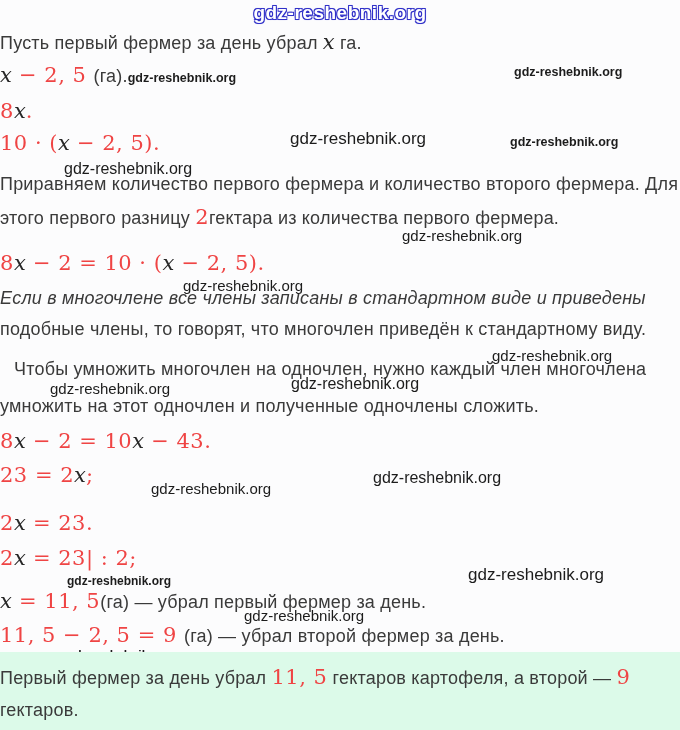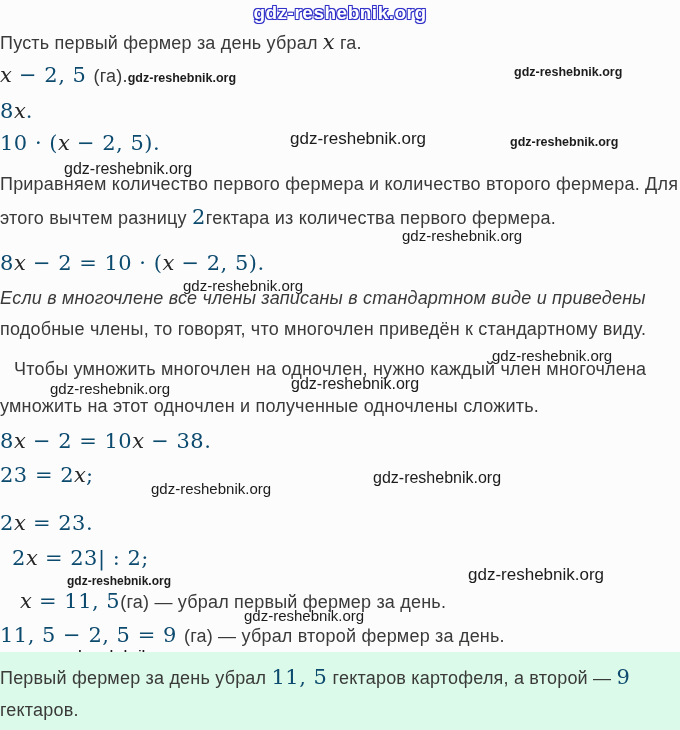--- a/index.html
+++ b/index.html
@@ -5,21 +5,21 @@
   html,body{margin:0;padding:0;}
   #page{
     position:relative;
     width:680px;height:730px;
     background:#fcfcfd;
     overflow:hidden;
     font-family:"Liberation Sans",sans-serif;
   }
   .line{position:absolute;left:0;white-space:nowrap;line-height:1.25;}
   .t{font-family:"Liberation Sans",sans-serif;font-size:18px;color:#3a3a3a;letter-spacing:0.2px;}
-  .m{font-family:"DejaVu Serif",serif;font-size:21px;color:#0c4a6e;letter-spacing:0.5px;}
+  .m{font-family:"DejaVu Serif",serif;font-size:21px;color:#ef4444;letter-spacing:0.5px;}
   .mv{font-family:"DejaVu Serif",serif;font-size:21px;color:#282828;font-style:italic;}
   .bar{font-style:normal;}
   .wm{
     position:absolute;line-height:1.1;white-space:nowrap;
     font-family:"Liberation Sans",sans-serif;color:#1c1c1c;
   }
   .wm-lg{font-size:17px;font-weight:400;}
   .wm-md{font-size:15px;font-weight:400;}
   .wm-md2{font-size:16px;font-weight:400;}
   .wm-sm{font-size:12px;font-weight:700;}
@@ -79,21 +79,21 @@
 
   <div class="line" style="top:130px;">
     <span class="m">10 · (</span><span class="mv">x</span><span class="m"> − 2, 5).</span>
   </div>
 
   <div class="line" style="top:173px;">
     <span class="t">Приравняем количество первого фермера и количество второго фермера. Для</span>
   </div>
 
   <div class="line" style="top:204px;">
-    <span class="t">этого вычтем разницу </span><span class="m">2</span><span class="t">гектара из количества первого фермера.</span>
+    <span class="t">этого первого разницу </span><span class="m">2</span><span class="t">гектара из количества первого фермера.</span>
   </div>
 
   <div class="line" style="top:250px;">
     <span class="m">8</span><span class="mv">x</span><span class="m"> − 2 = 10 · (</span><span class="mv">x</span><span class="m"> − 2, 5).</span>
   </div>
 
   <div class="line" style="top:287px;font-style:italic;">
     <span class="t">Если в многочлене все члены записаны в стандартном виде и приведены</span>
   </div>
 
@@ -103,36 +103,36 @@
 
   <div class="line" style="top:358px;padding-left:14px;">
     <span class="t">Чтобы умножить многочлен на одночлен, нужно каждый член многочлена</span>
   </div>
 
   <div class="line" style="top:395px;">
     <span class="t">умножить на этот одночлен и полученные одночлены сложить.</span>
   </div>
 
   <div class="line" style="top:428px;">
-    <span class="m">8</span><span class="mv">x</span><span class="m"> − 2 = 10</span><span class="mv">x</span><span class="m"> − 38.</span>
+    <span class="m">8</span><span class="mv">x</span><span class="m"> − 2 = 10</span><span class="mv">x</span><span class="m"> − 43.</span>
   </div>
 
   <div class="line" style="top:462px;">
     <span class="m">23 = 2</span><span class="mv">x</span><span class="m">;</span>
   </div>
 
   <div class="line" style="top:510px;">
     <span class="m">2</span><span class="mv">x</span><span class="m"> = 23.</span>
   </div>
 
-  <div class="line" style="top:545px;padding-left:12px;">
+  <div class="line" style="top:545px;">
     <span class="m">2</span><span class="mv">x</span><span class="m"> = 23</span><span class="m bar">|</span><span class="m"> : 2;</span>
   </div>
 
-  <div class="line" style="top:588px;padding-left:20px;">
+  <div class="line" style="top:588px;">
     <span class="mv">x</span><span class="m"> = 11, 5</span><span class="t">(га) — убрал первый фермер за день.</span>
   </div>
 
   <div class="line" style="top:622px;">
     <span class="m">11, 5 − 2, 5 = 9 </span><span class="t">(га) — убрал второй фермер за день.</span>
   </div>
 
   <div class="answer-box"></div>
 
   <div class="line" style="top:664px;">

